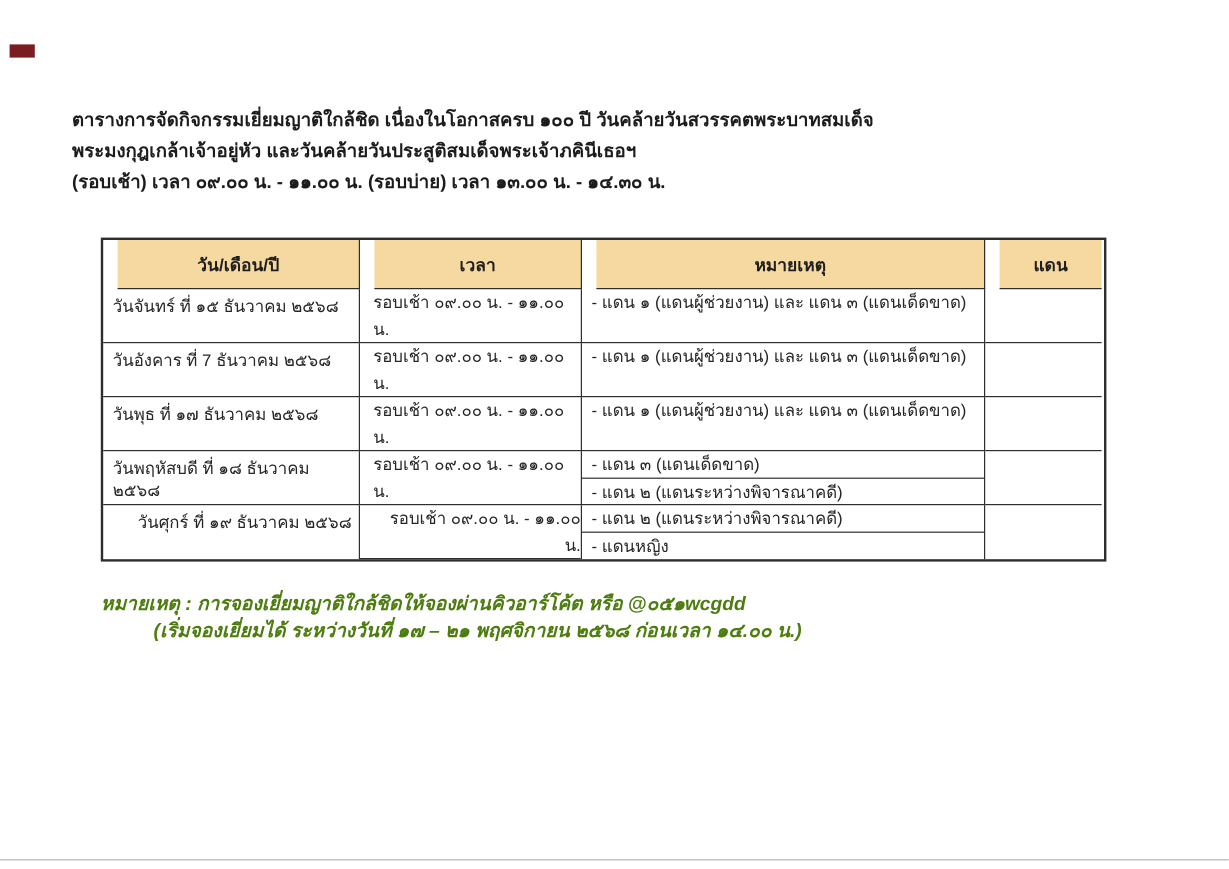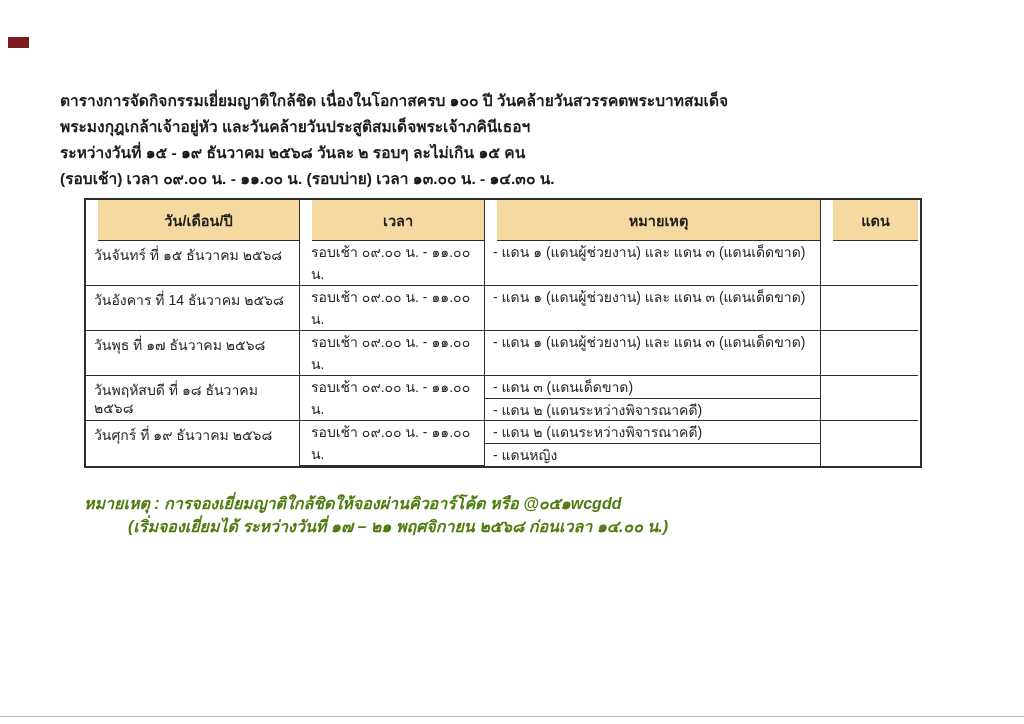--- a/index.html
+++ b/index.html
@@ -28,21 +28,21 @@
     font-size:14px;color:#262626;
   }
   .tr{display:grid;grid-template-columns:214px 185px 336px 97px;}
   .td{
     border-right:1px solid #2e2e2e;
     border-bottom:1px solid #2e2e2e;
     box-sizing:border-box;
     overflow:hidden;
   }
   .td:last-child{border-right:none;}
-  .tr:last-child .td{border-bottom:none;}
+  .tr:last-child .td{border-bottom:none;text-align:right;}
   .tr.head .td{
     height:41px;
     background:#f5d9a0;
     display:flex;align-items:center;justify-content:center;
     font-weight:bold;font-size:14.5px;color:#1e1e1e;margin-left:12px;
   }
   .tr.body .td{height:45px;}
   .cell-date{padding:5px 6px 0 8px;line-height:18px;}
   .stack{display:flex;flex-direction:column;}
   .stack .half{
@@ -66,21 +66,20 @@
   }
 </style>
 </head>
 <body>
 
 <div class="corner-mark"></div>
 
 <div class="title-block">
   <div>ตารางการจัดกิจกรรมเยี่ยมญาติใกล้ชิด เนื่องในโอกาสครบ ๑๐๐ ปี วันคล้ายวันสวรรคตพระบาทสมเด็จ</div>
   <div>พระมงกุฎเกล้าเจ้าอยู่หัว และวันคล้ายวันประสูติสมเด็จพระเจ้าภคินีเธอฯ</div>
-  <div>ระหว่างวันที่ ๑๕ - ๑๙ ธันวาคม ๒๕๖๘ วันละ ๒ รอบๆ ละไม่เกิน ๑๕ คน</div>
   <div>(รอบเช้า) เวลา ๐๙.๐๐ น. - ๑๑.๐๐ น. (รอบบ่าย) เวลา ๑๓.๐๐ น. - ๑๔.๓๐ น.</div>
 </div>
 
 <div class="schedule-table">
   <div class="tr head">
     <div class="td">วัน/เดือน/ปี</div>
     <div class="td">เวลา</div>
     <div class="td">หมายเหตุ</div>
     <div class="td">แดน</div>
   </div>
@@ -92,21 +91,21 @@
       <div class="half second">รอบบ่าย ๑๓.๐๐ น. - ๑๔.๓๐ น.</div>
     </div>
     <div class="td stack zones">
       <div class="half">- แดน ๑ (แดนผู้ช่วยงาน) และ แดน ๓ (แดนเด็ดขาด)</div>
       <div class="half second"></div>
     </div>
     <div class="td"></div>
   </div>
 
   <div class="tr body">
-    <div class="td cell-date">วันอังคาร ที่ 14 ธันวาคม ๒๕๖๘</div>
+    <div class="td cell-date">วันอังคาร ที่ 7 ธันวาคม ๒๕๖๘</div>
     <div class="td stack times">
       <div class="half">รอบเช้า ๐๙.๐๐ น. - ๑๑.๐๐ น.</div>
       <div class="half second">รอบบ่าย ๑๓.๐๐ น. - ๑๔.๓๐ น.</div>
     </div>
     <div class="td stack zones">
       <div class="half">- แดน ๑ (แดนผู้ช่วยงาน) และ แดน ๓ (แดนเด็ดขาด)</div>
       <div class="half second"></div>
     </div>
     <div class="td"></div>
   </div>

